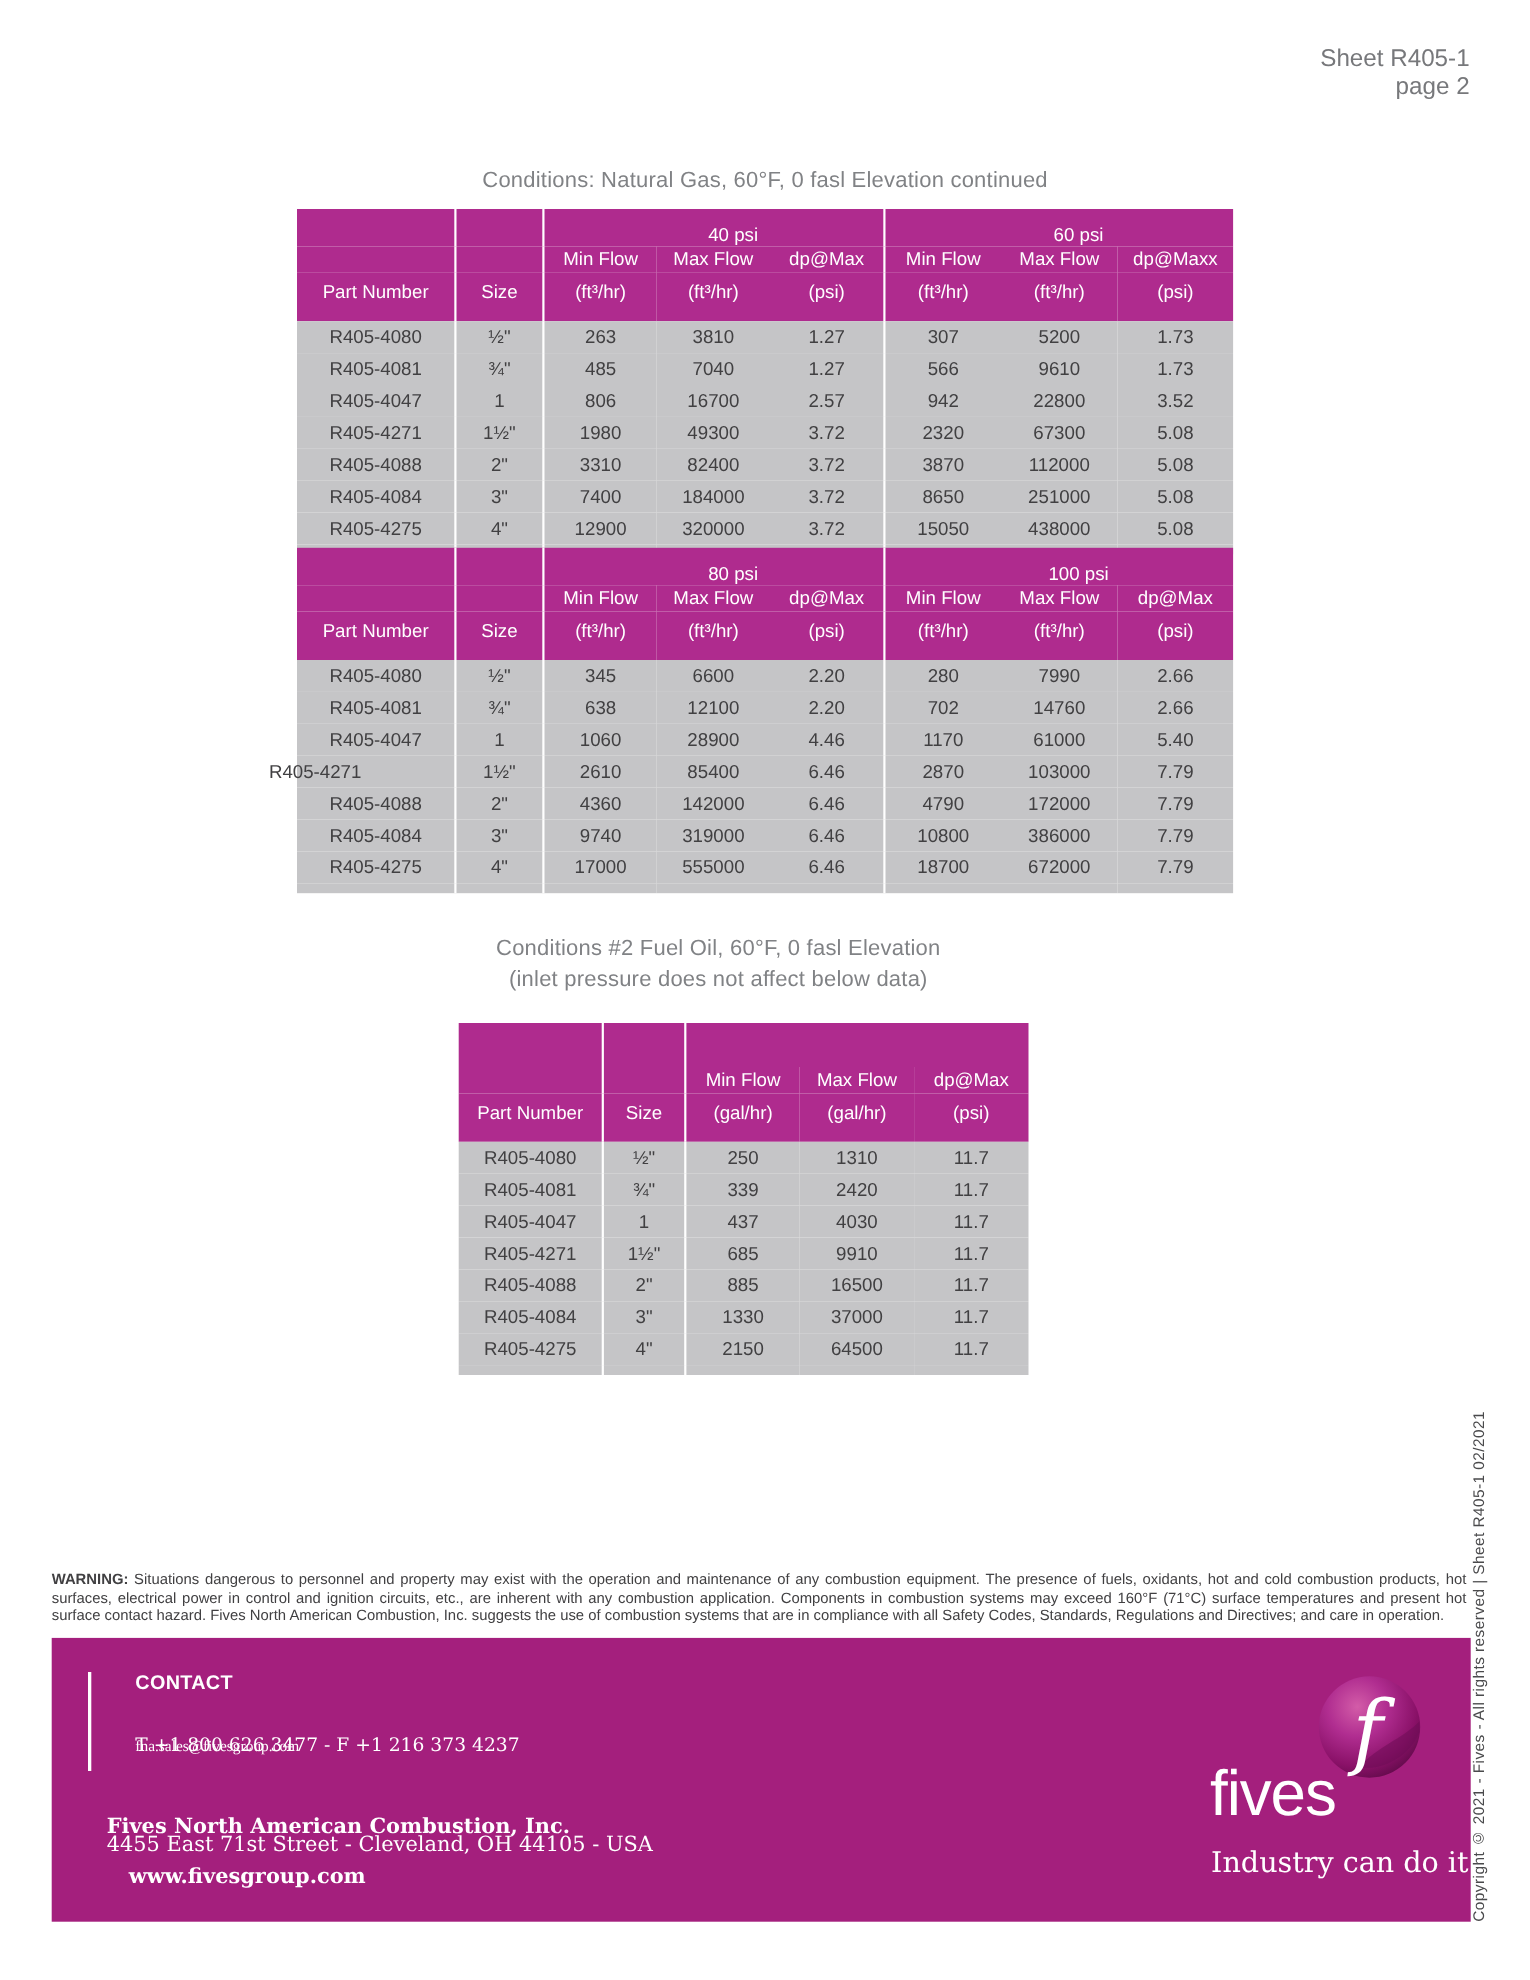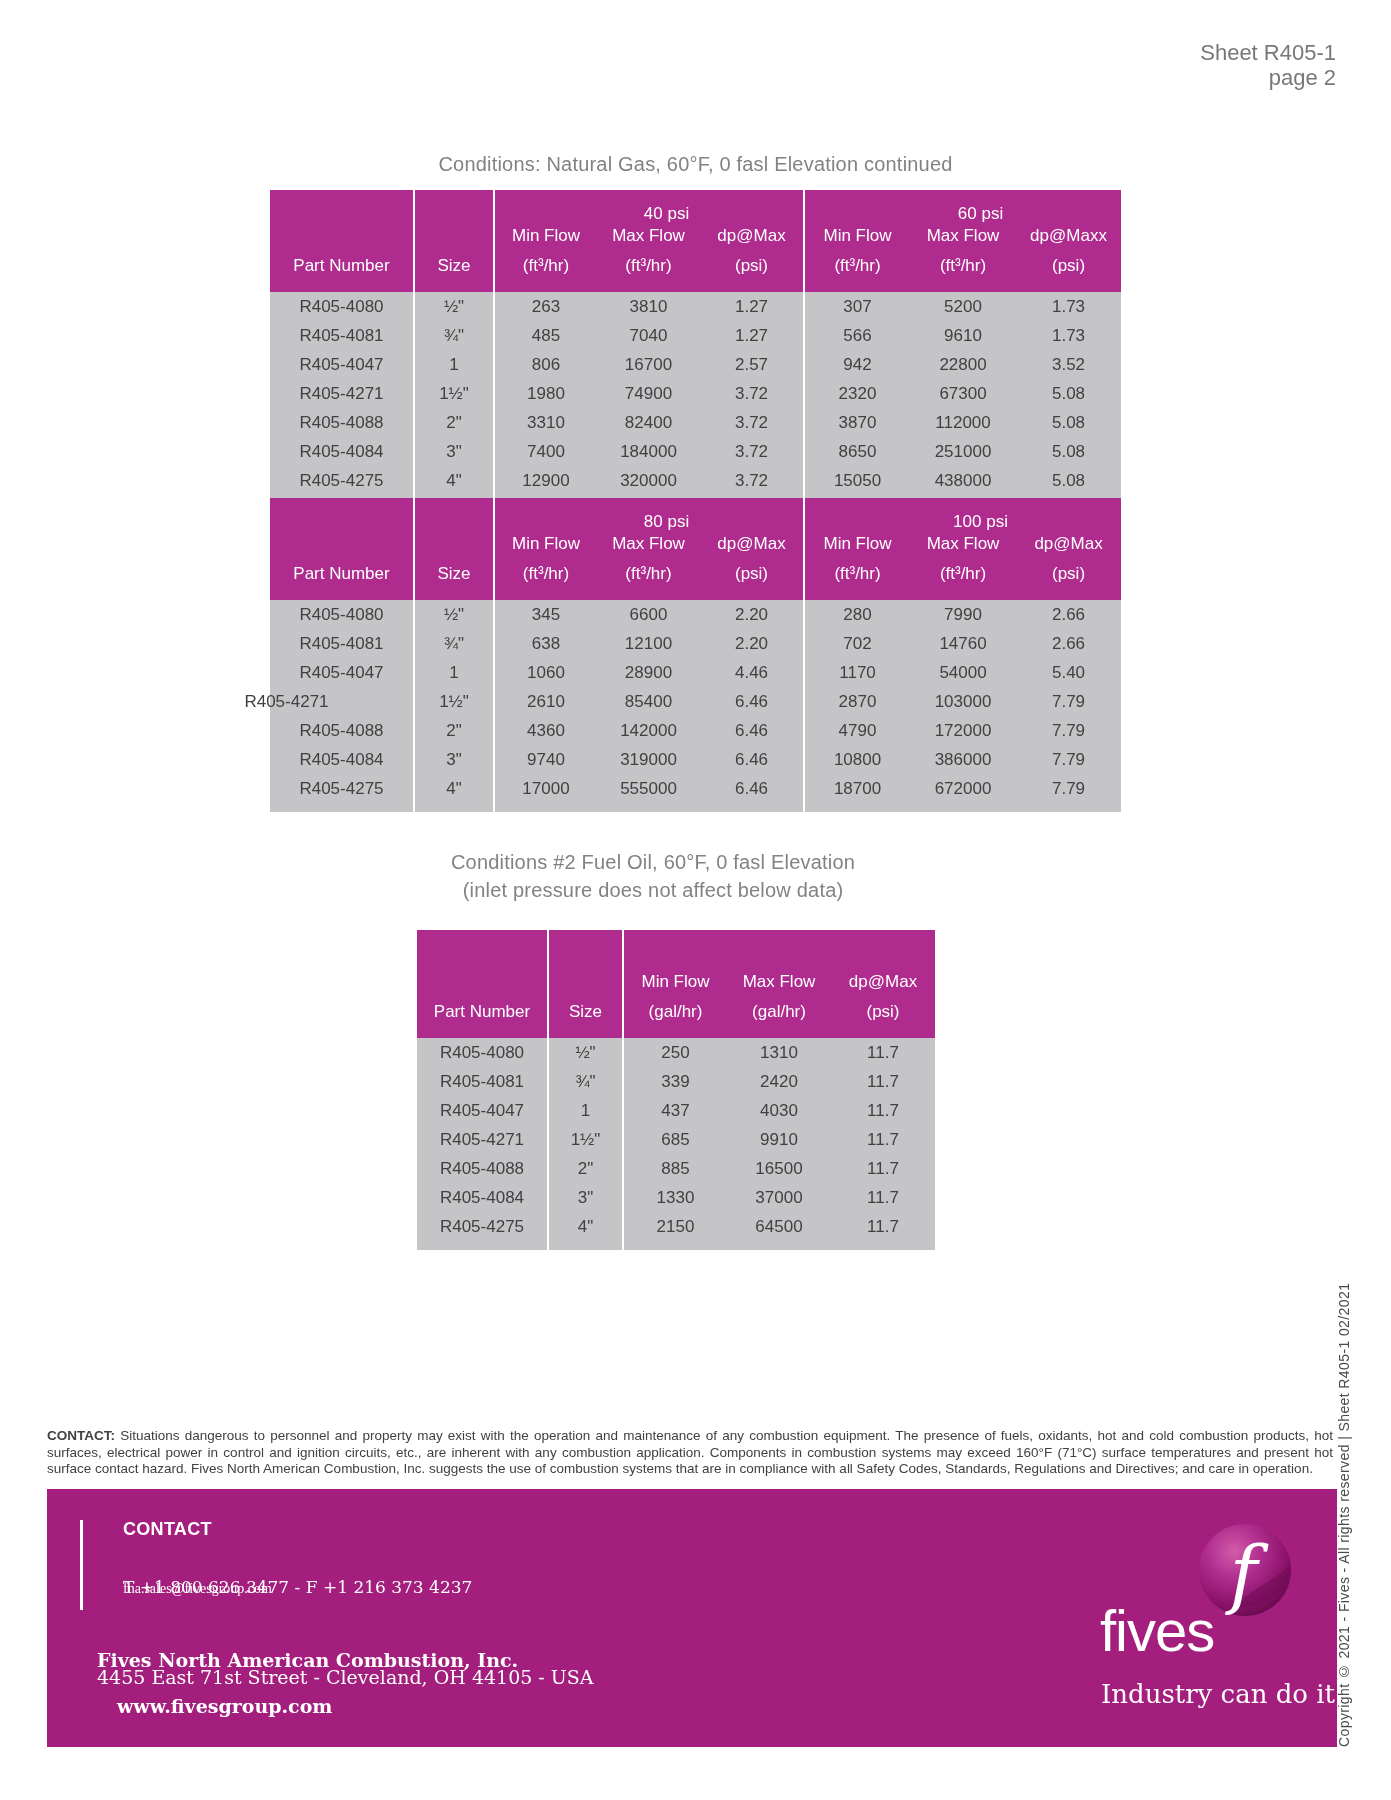--- a/index.html
+++ b/index.html
@@ -152,21 +152,21 @@
         <td><span>16700</span></td>
         <td class="sep"><span>2.57</span></td>
         <td><span>942</span></td>
         <td><span>22800</span></td>
         <td><span>3.52</span></td>
       </tr>
       <tr>
         <td class="sep"><span>R405-4271</span></td>
         <td class="sep"><span>1½"</span></td>
         <td><span>1980</span></td>
-        <td><span>74900</span></td>
+        <td><span>49300</span></td>
         <td class="sep"><span>3.72</span></td>
         <td><span>2320</span></td>
         <td><span>67300</span></td>
         <td><span>5.08</span></td>
       </tr>
       <tr>
         <td class="sep"><span>R405-4088</span></td>
         <td class="sep"><span>2"</span></td>
         <td><span>3310</span></td>
         <td><span>82400</span></td>
@@ -268,21 +268,21 @@
         <td><span>14760</span></td>
         <td><span>2.66</span></td>
       </tr>
       <tr>
         <td class="sep"><span>R405-4047</span></td>
         <td class="sep"><span>1</span></td>
         <td><span>1060</span></td>
         <td><span>28900</span></td>
         <td class="sep"><span>4.46</span></td>
         <td><span>1170</span></td>
-        <td><span>54000</span></td>
+        <td><span>61000</span></td>
         <td><span>5.40</span></td>
       </tr>
       <tr>
         <td class="sep"><span>R405-4271</span></td>
         <td class="sep"><span>1½"</span></td>
         <td><span>2610</span></td>
         <td><span>85400</span></td>
         <td class="sep"><span>6.46</span></td>
         <td><span>2870</span></td>
         <td><span>103000</span></td>
@@ -419,21 +419,21 @@
         <td class="sep"></td>
         <td class="sep"></td>
         <td></td>
         <td></td>
         <td></td>
       </tr>
     </tbody>
 </table>
 
 <div class="warning">
-  <b>CONTACT: </b>
+  <b>WARNING: </b>
   <span>Situations dangerous to personnel and property may exist with the operation and maintenance of any combustion equipment. The presence of fuels, oxidants, hot and cold combustion products, hot surfaces, electrical power in control and ignition circuits, etc., are inherent with any combustion application. Components in combustion systems may exceed 160°F (71°C) surface temperatures and present hot surface contact hazard. Fives North American Combustion, Inc. suggests the use of combustion systems that are in compliance with all Safety Codes, Standards, Regulations and Directives; and care in operation.</span>
 </div>
 
 <div class="footer">
   <div class="contact-bar"></div>
   <div class="contact-label">CONTACT</div>
   <div class="contact-email">fna.sales@fivesgroup.com</div>
   <div class="contact-phone">T +1 800 626 3477 - F +1 216 373 4237</div>
   <div class="company">Fives North American Combustion, Inc.</div>
   <div class="address">4455 East 71st Street - Cleveland, OH 44105 - USA</div>

